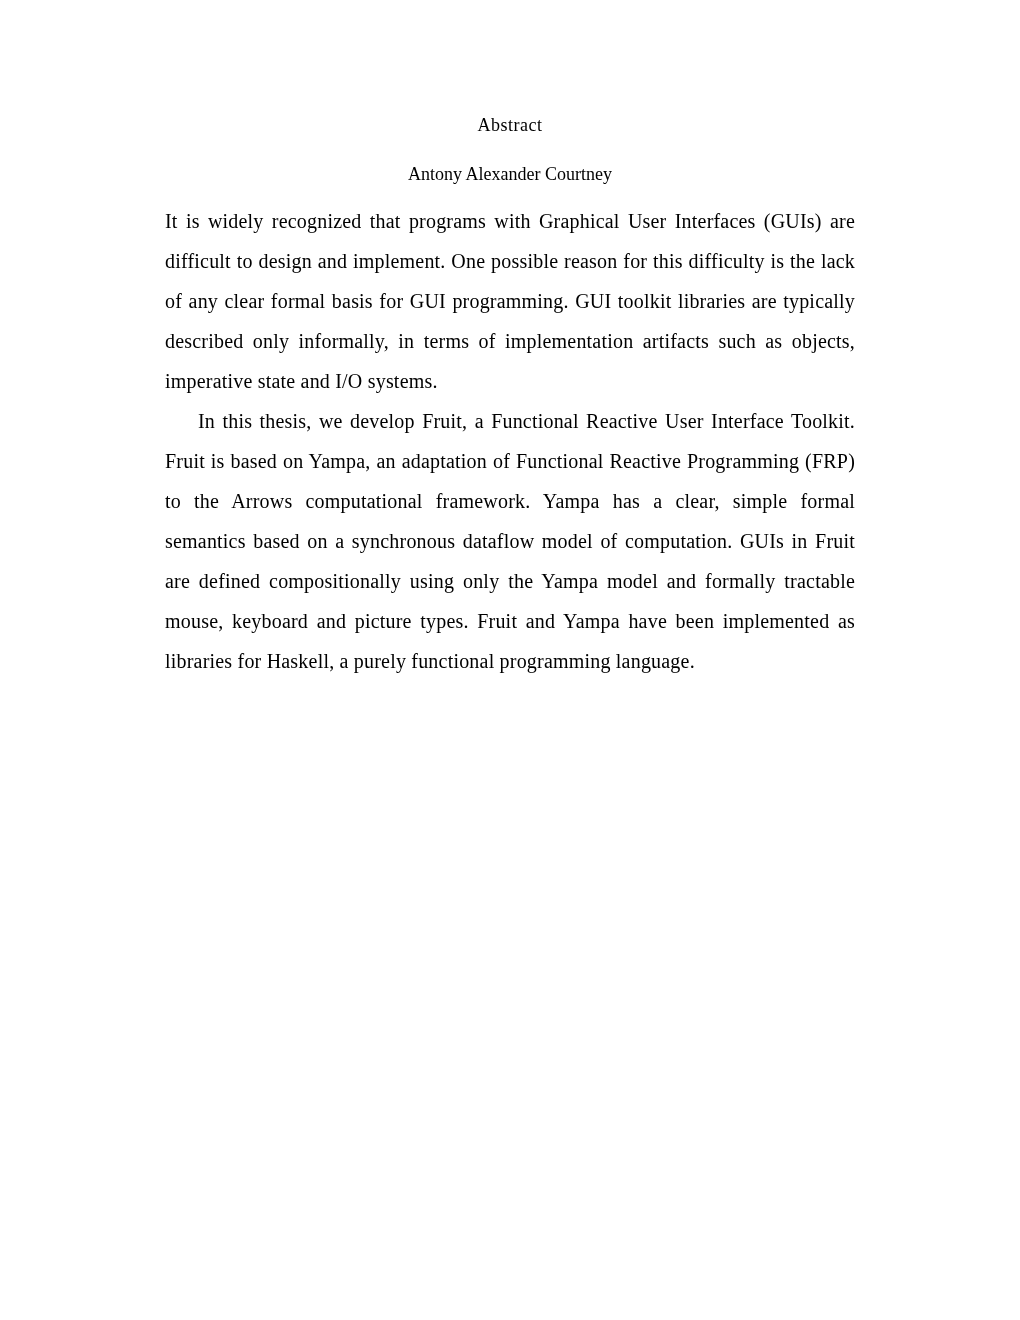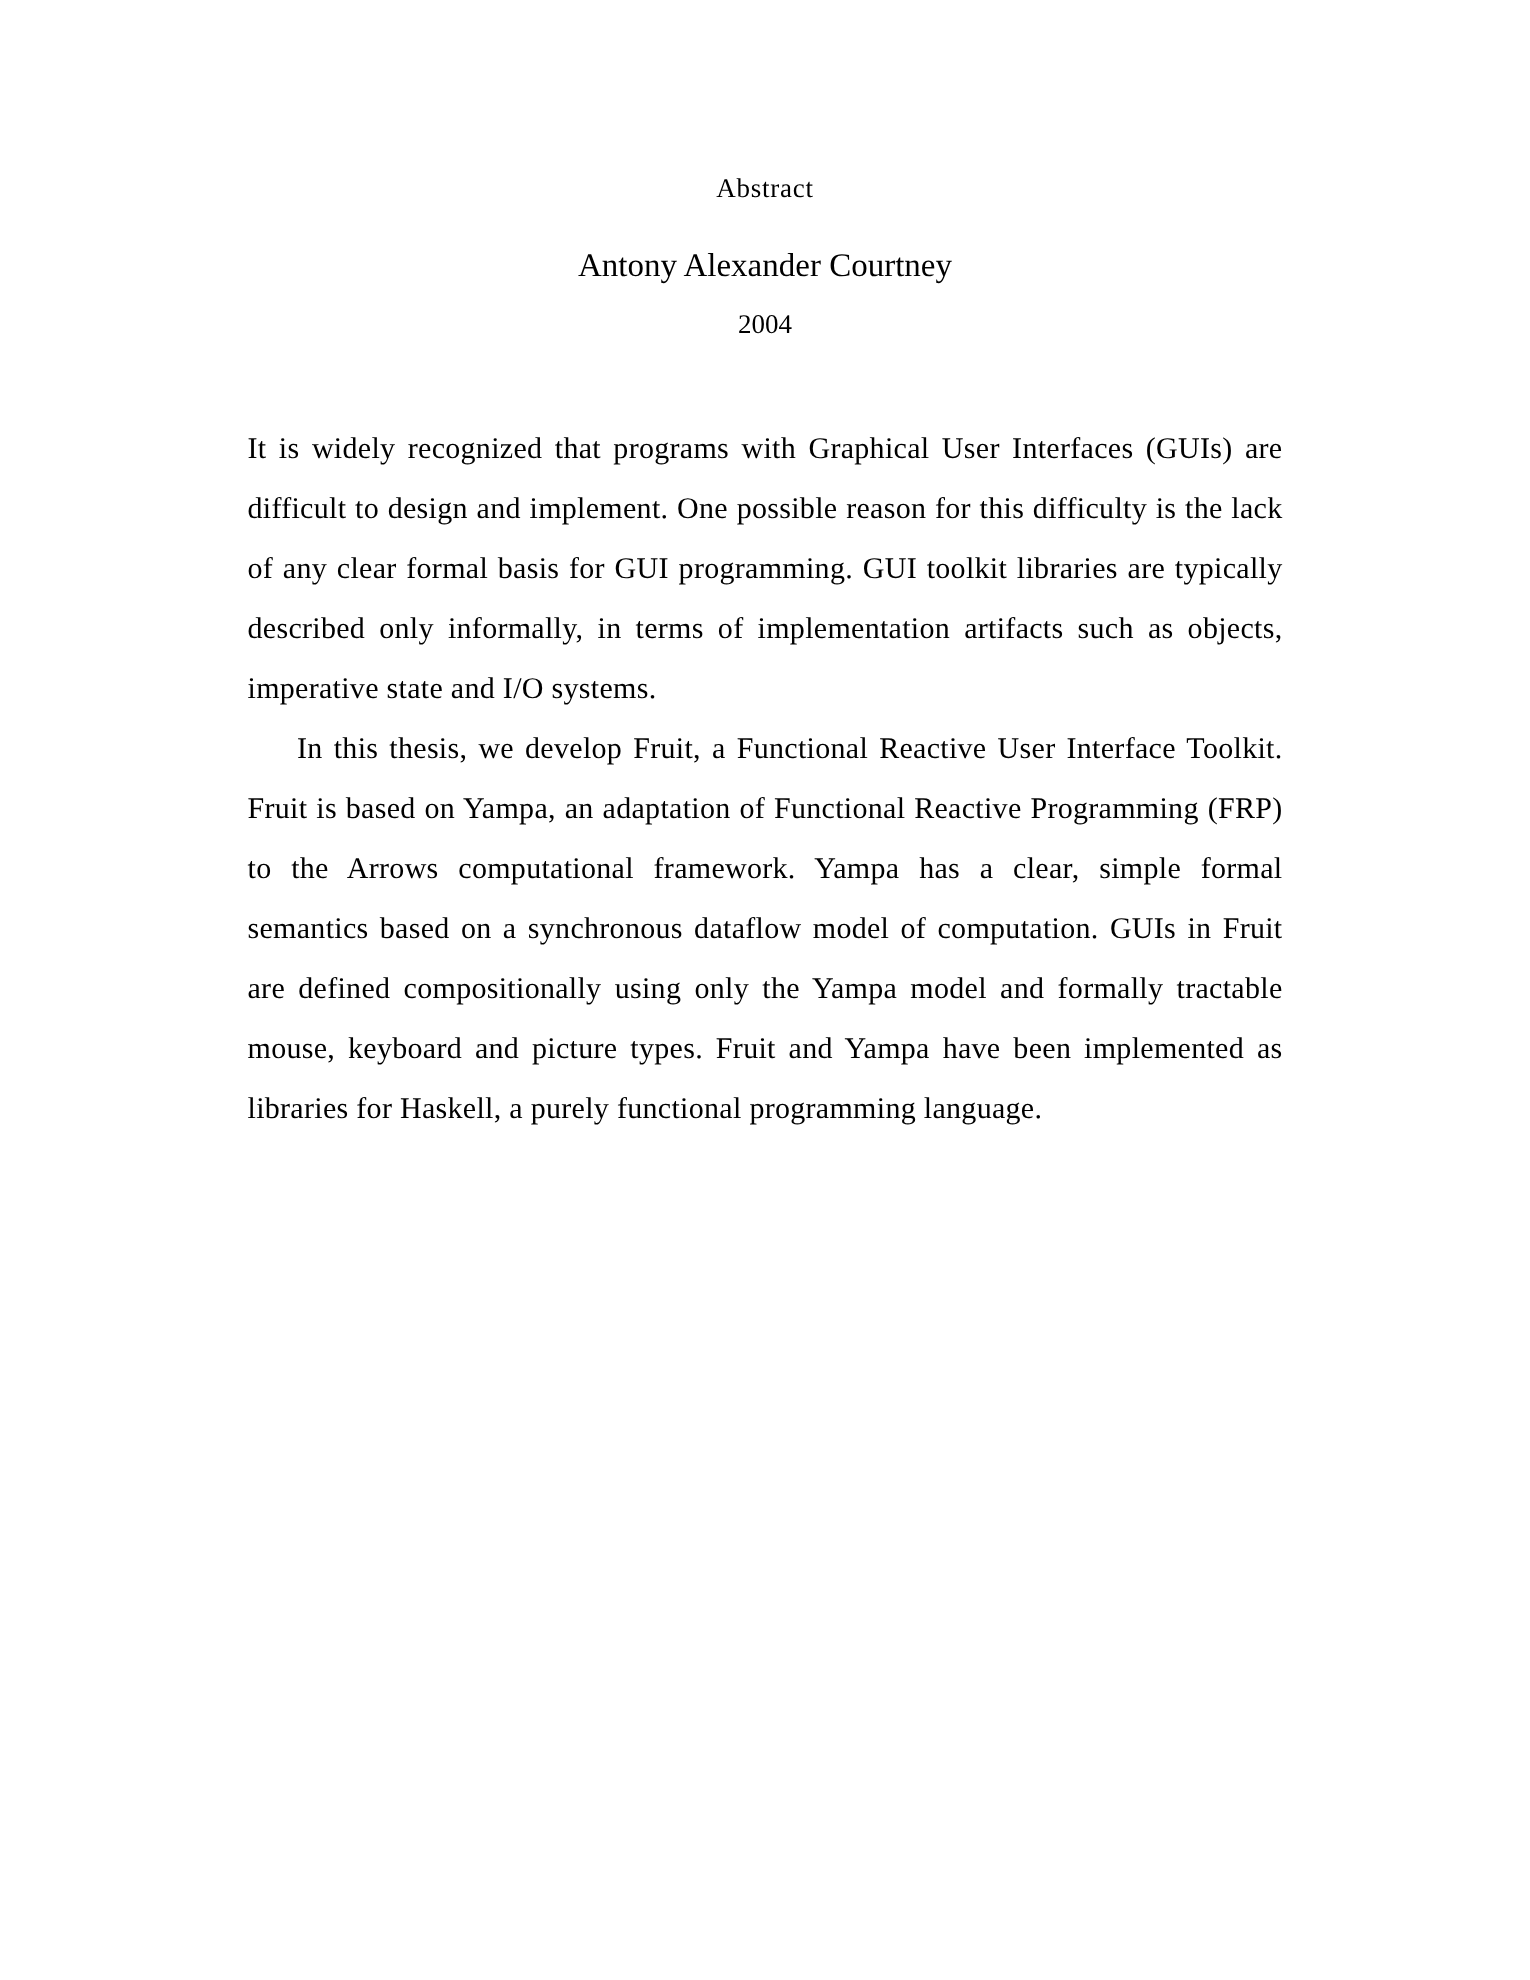--- a/index.html
+++ b/index.html
@@ -25,21 +25,21 @@
     }
     .title {
       text-align: center;
       font-size: 28.5px;
       font-weight: normal;
       margin-bottom: 36px;
       letter-spacing: 0.3px;
     }
     .author {
       text-align: center;
-      font-size: 22px;
+      font-size: 18px;
       margin-bottom: 16px;
     }
     .year {
       text-align: center;
       font-size: 18px;
       margin-bottom: 52px;
     }
     .body-text {
       font-size: 20px;
       line-height: 2.0;
@@ -56,20 +56,19 @@
 </head>
 <body>
 
 <div class="page">
 
   <div class="abstract-label">Abstract</div>
 
 
   <div class="author">Antony Alexander Courtney</div>
 
-  <div class="year">2004</div>
 
   <div class="body-text">
     <p>It is widely recognized that programs with Graphical User Interfaces (GUIs) are difficult to design and implement. One possible reason for this difficulty is the lack of any clear formal basis for GUI programming. GUI toolkit libraries are typically described only informally, in terms of implementation artifacts such as objects, imperative state and I/O systems.</p>
     <p class="indent">In this thesis, we develop Fruit, a Functional Reactive User Interface Toolkit. Fruit is based on Yampa, an adaptation of Functional Reactive Programming (FRP) to the Arrows computational framework. Yampa has a clear, simple formal semantics based on a synchronous dataflow model of computation. GUIs in Fruit are defined compositionally using only the Yampa model and formally tractable mouse, keyboard and picture types. Fruit and Yampa have been implemented as libraries for Haskell, a purely functional programming language.</p>
   </div>
 
 </div>
 
 </body></html>

